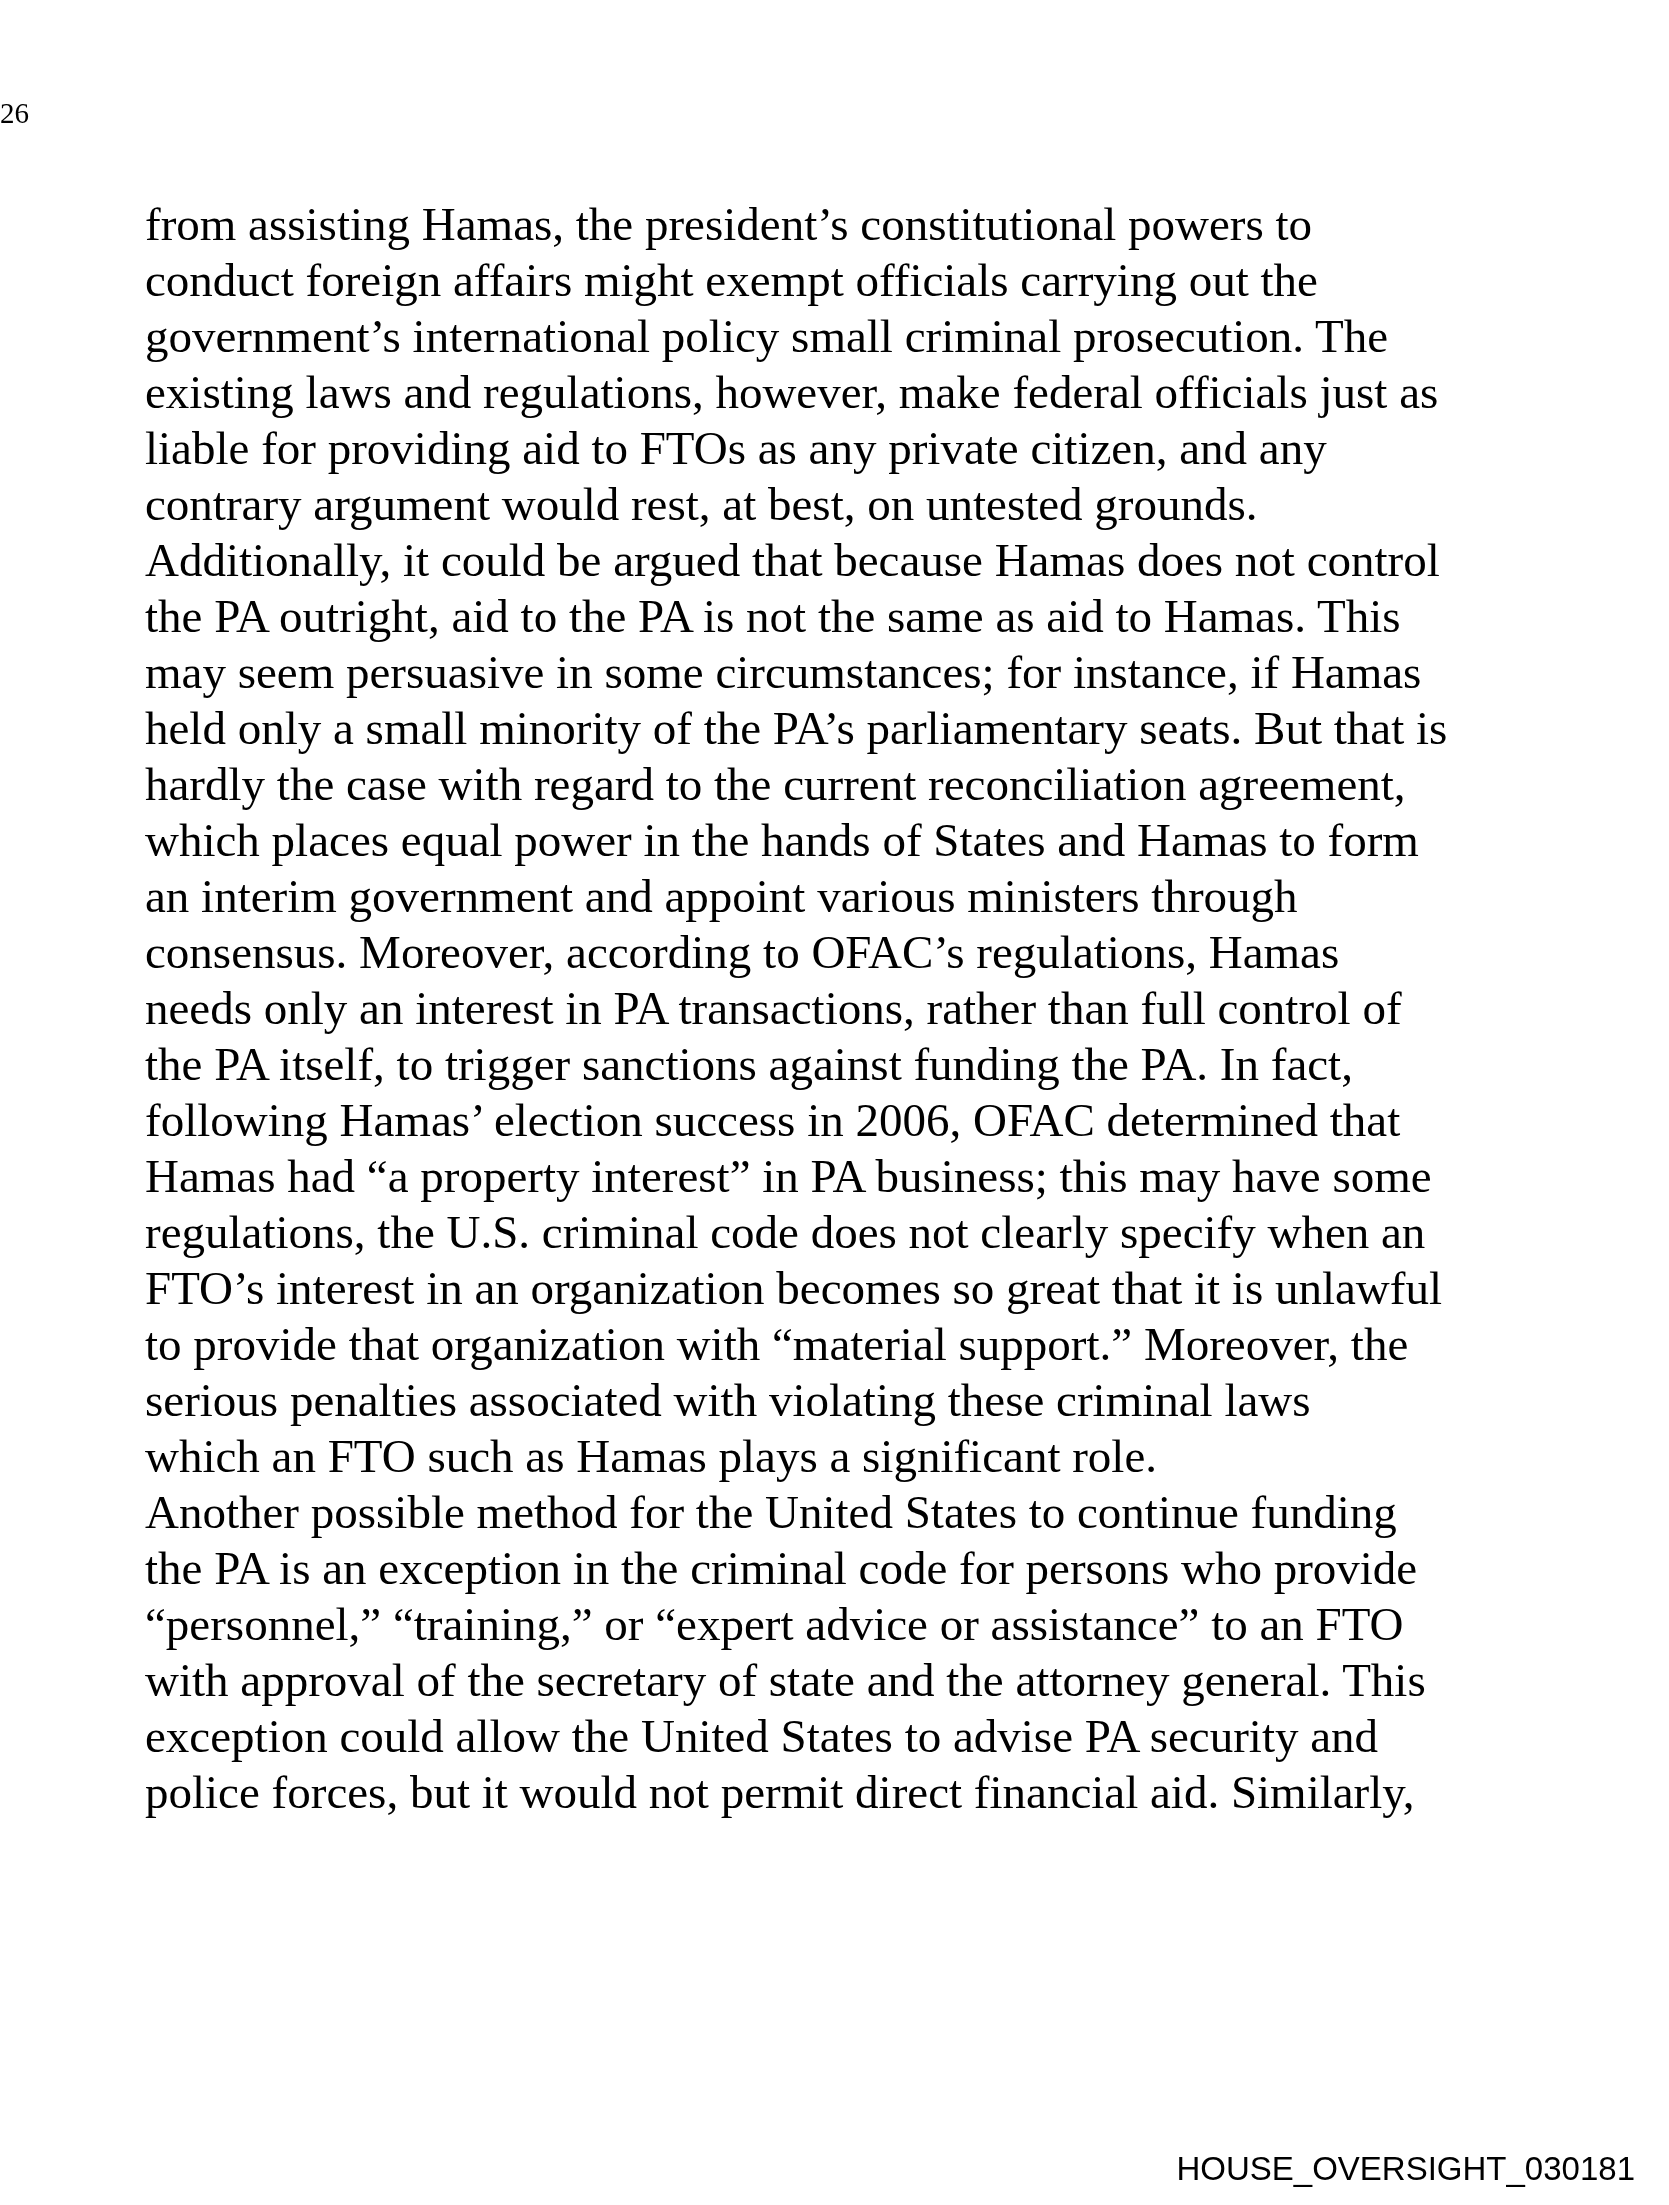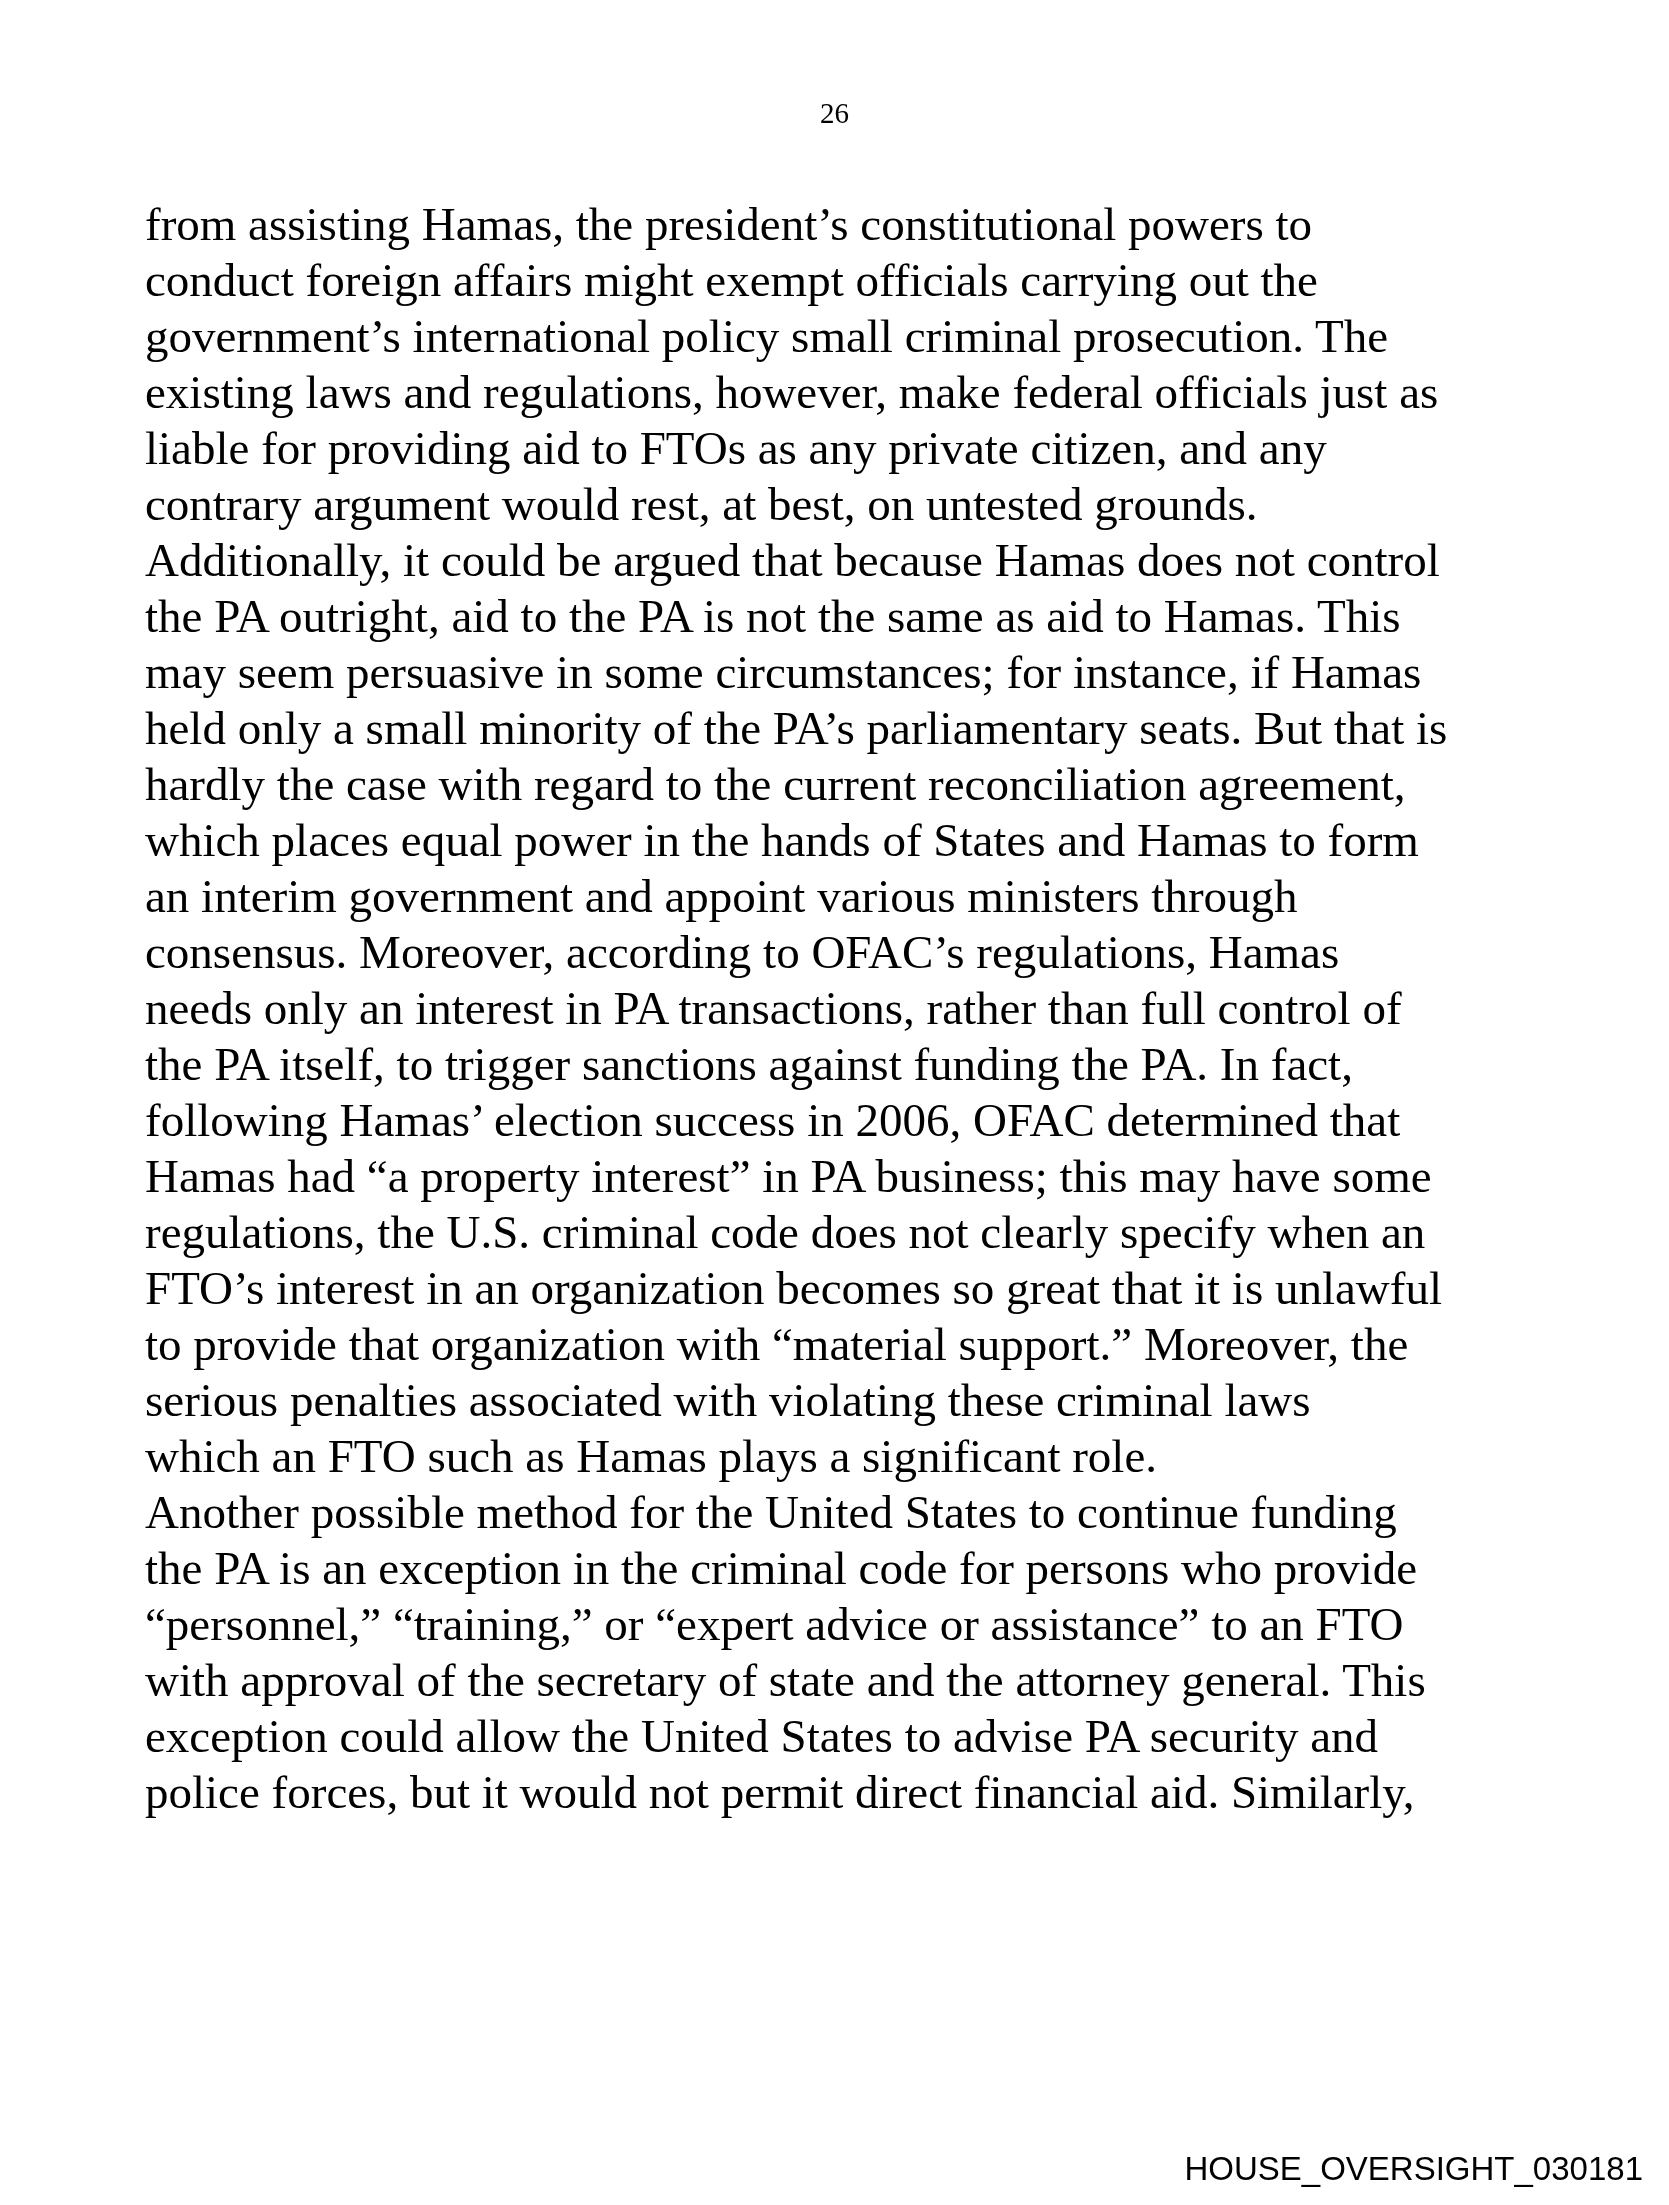--- a/index.html
+++ b/index.html
@@ -1,27 +1,27 @@
 <!DOCTYPE html>
 <html style="font-size:10.5px"><head>
 <meta charset="utf-8">
 <style>
   html, body { margin: 0; padding: 0; background: #ffffff; }
   body { width: 1669px; height: 2205px; position: relative; overflow: hidden; }
   .page-number {
-    position: absolute; top: 97px; left: 0; width: 1669px; text-align: center;
+    position: absolute; top: 97px; left: 0; width: 1669px; 
     font-family: "Liberation Serif", serif; font-size: 29px; color: #000;
   }
   .body-text {
     position: absolute; top: 196px; left: 145px; width: 1407px;
     font-family: "Liberation Serif", serif; font-size: 47px; line-height: 56px; color: #000;
   }
   .line { white-space: nowrap; display: block; }
   .footer-id {
-    position: absolute; top: 2150px; right: 26px;
+    position: absolute; top: 2150px; right: 34px;
     font-family: "Liberation Sans", sans-serif; font-size: 33px; color: #000;
   }
 </style>
 </head>
 <body>
 
 <div class="page-number">26</div>
 
 <div class="body-text" id="body-text">
     <span class="line">from assisting Hamas, the president’s constitutional powers to</span>

